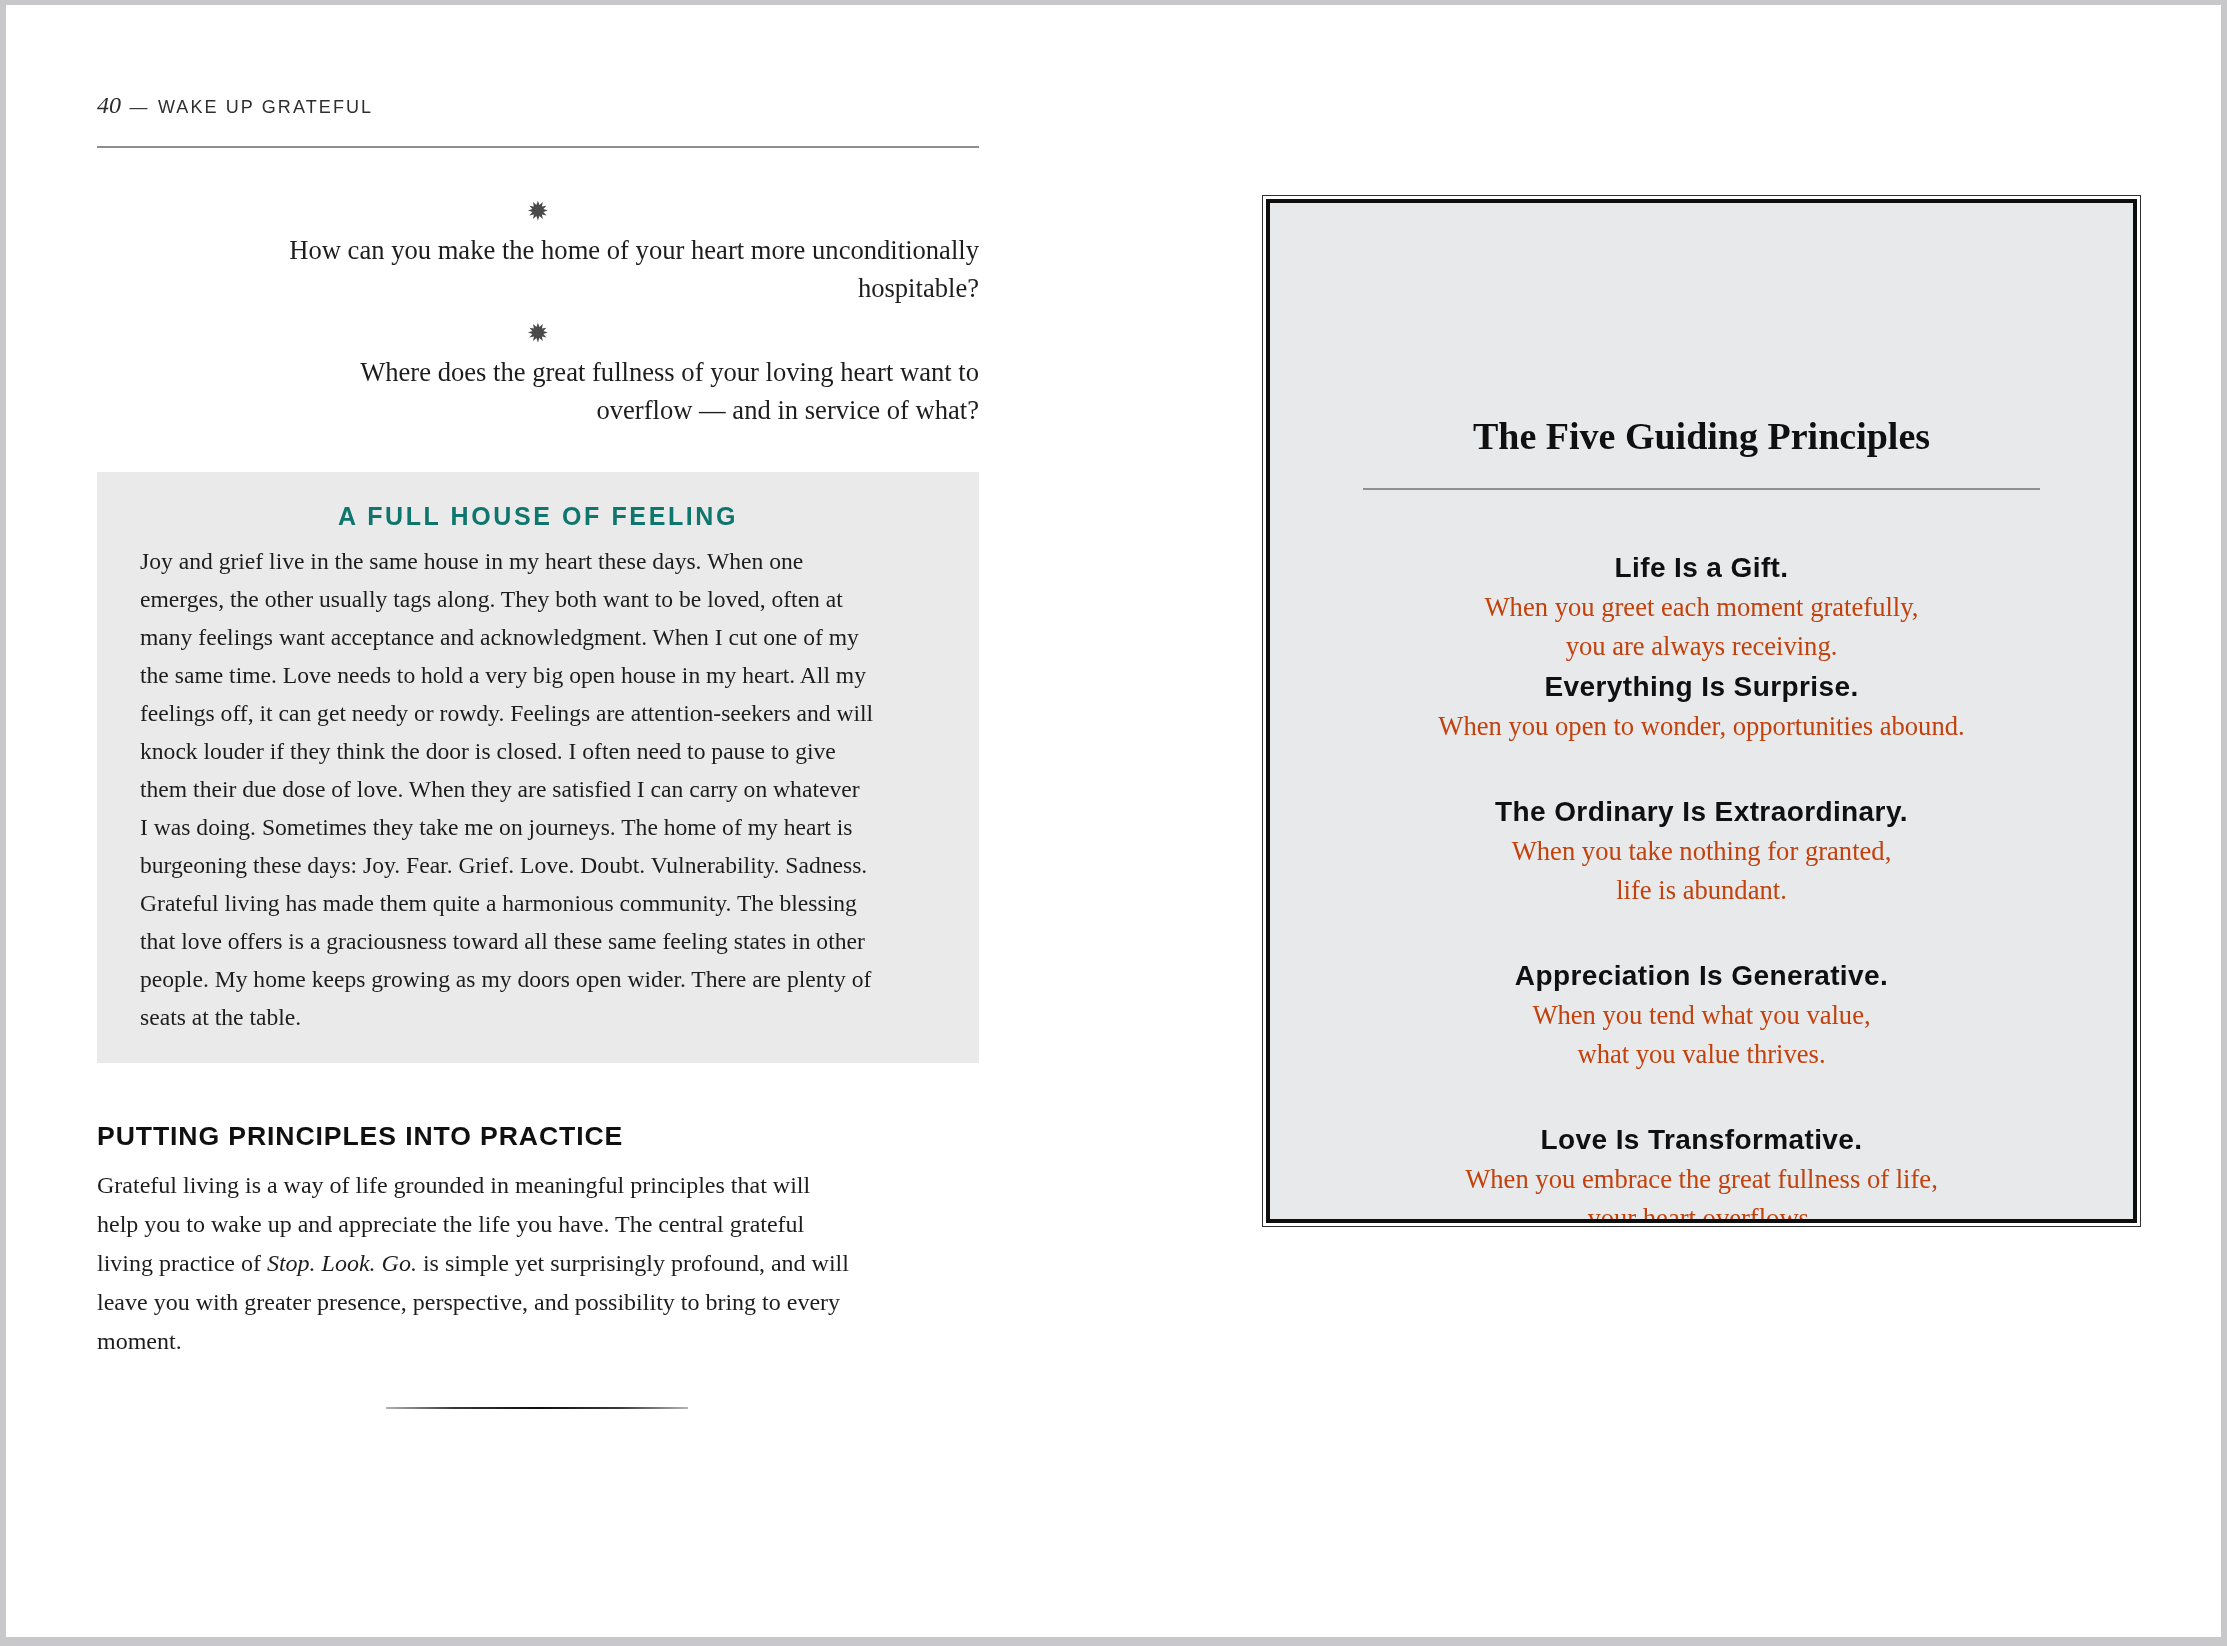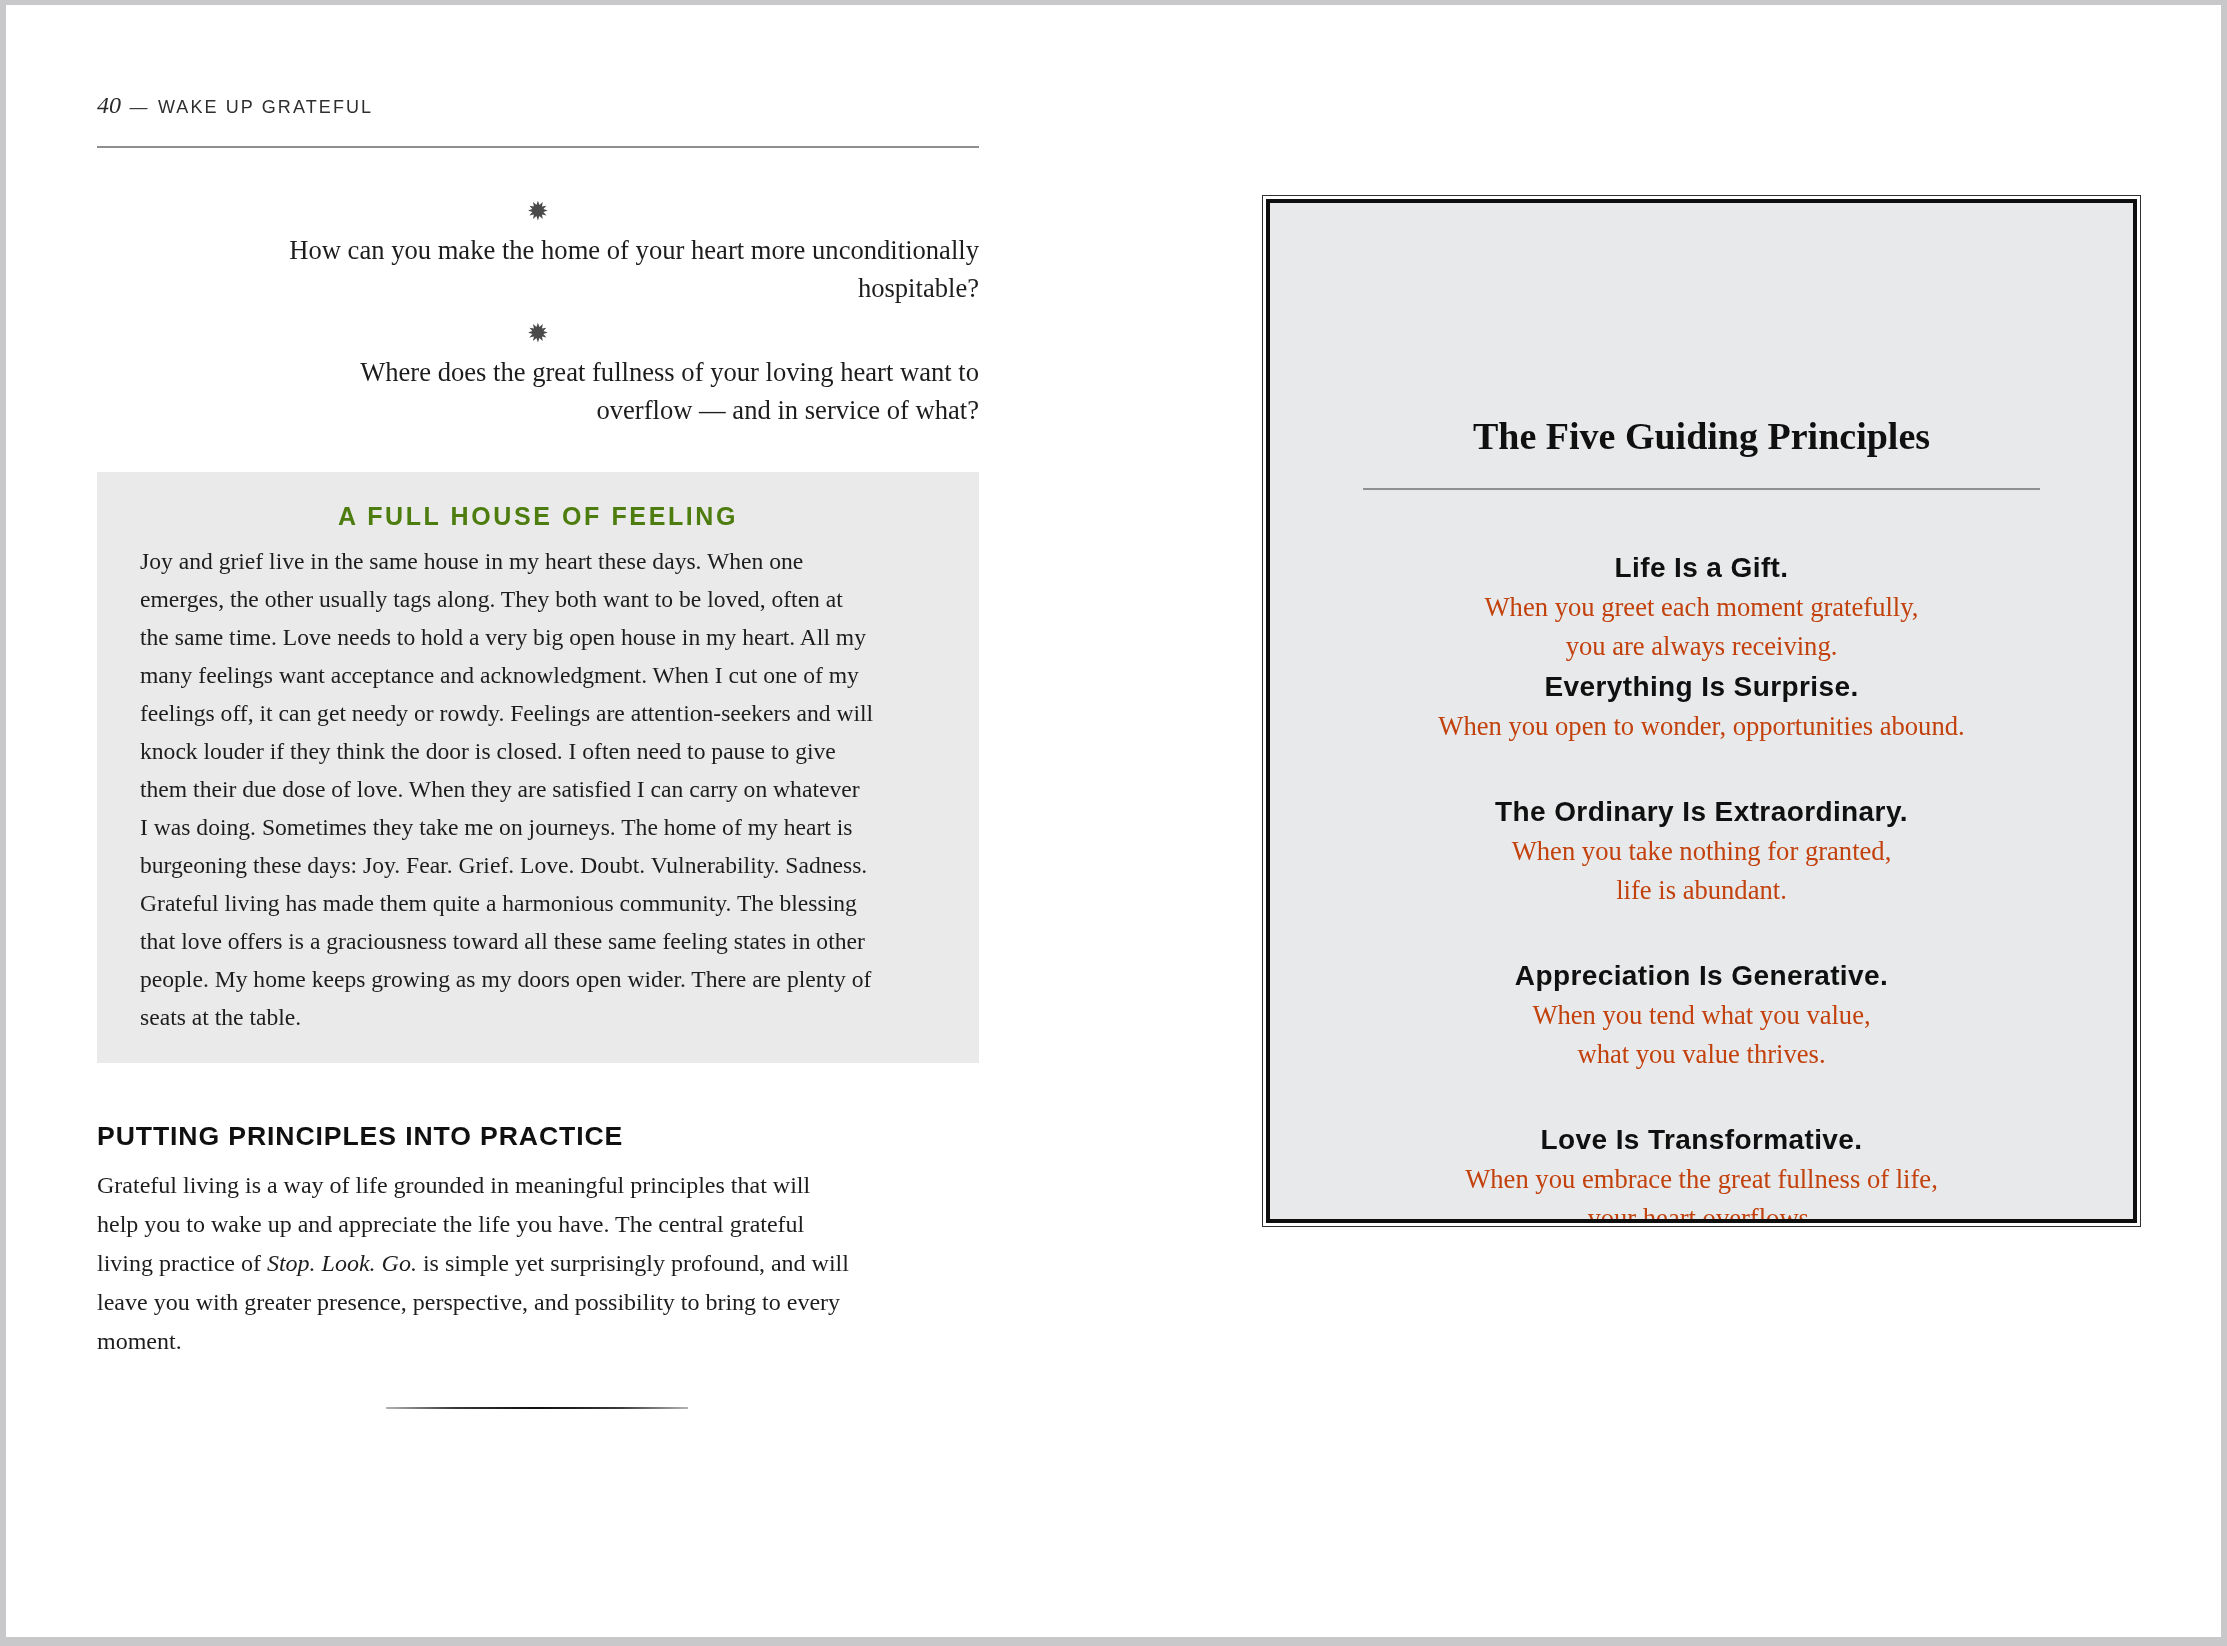--- a/index.html
+++ b/index.html
@@ -53,21 +53,21 @@
   .feature-box {
     position:absolute; left:91px; top:467px;
     width:882px; height:591px;
     background:#eaeaea;
     padding:27.4px 43px 0 43px;
     overflow:hidden;
   }
   .feature-box-title {
     font-family:"Liberation Sans","DejaVu Sans",sans-serif;
     font-weight:bold; font-size:25px; line-height:34px;
-    letter-spacing:2.6px; color:#4d7c0f; text-align:center;
+    letter-spacing:2.6px; color:#0f766e; text-align:center;
   }
   .feature-box-body { margin-top:9px; }
   .fb-line { font-size:23.6px; line-height:38px; white-space:nowrap; color:#1d1d1d; }
   .practice-title {
     position:absolute; left:91px; top:1114px;
     font-family:"Liberation Sans","DejaVu Sans",sans-serif;
     font-weight:bold; font-size:26.6px; line-height:34px;
     letter-spacing:0.9px; color:#101010;
   }
   .practice-body { position:absolute; left:91px; top:1153px;margin-top:8px; }
@@ -140,22 +140,22 @@
       <div class="col-block" id="q2">
         <div class="q-line">Where does the great fullness of your loving heart want to</div>
         <div class="q-line">overflow — and in service of what?</div>
       </div>
 
       <section class="feature-box">
         <div class="feature-box-title">A FULL HOUSE OF FEELING</div>
         <div class="feature-box-body">
           <div class="fb-line">Joy and grief live in the same house in my heart these days. When one</div>
           <div class="fb-line">emerges, the other usually tags along. They both want to be loved, often at</div>
+          <div class="fb-line">many feelings want acceptance and acknowledgment. When I cut one of my</div>
           <div class="fb-line">the same time. Love needs to hold a very big open house in my heart. All my</div>
-          <div class="fb-line">many feelings want acceptance and acknowledgment. When I cut one of my</div>
           <div class="fb-line">feelings off, it can get needy or rowdy. Feelings are attention-seekers and will</div>
           <div class="fb-line">knock louder if they think the door is closed. I often need to pause to give</div>
           <div class="fb-line">them their due dose of love. When they are satisfied I can carry on whatever</div>
           <div class="fb-line">I was doing. Sometimes they take me on journeys. The home of my heart is</div>
           <div class="fb-line">burgeoning these days: Joy. Fear. Grief. Love. Doubt. Vulnerability. Sadness.</div>
           <div class="fb-line">Grateful living has made them quite a harmonious community. The blessing</div>
           <div class="fb-line">that love offers is a graciousness toward all these same feeling states in other</div>
           <div class="fb-line">people. My home keeps growing as my doors open wider. There are plenty of</div>
           <div class="fb-line">seats at the table.</div>
         </div>

